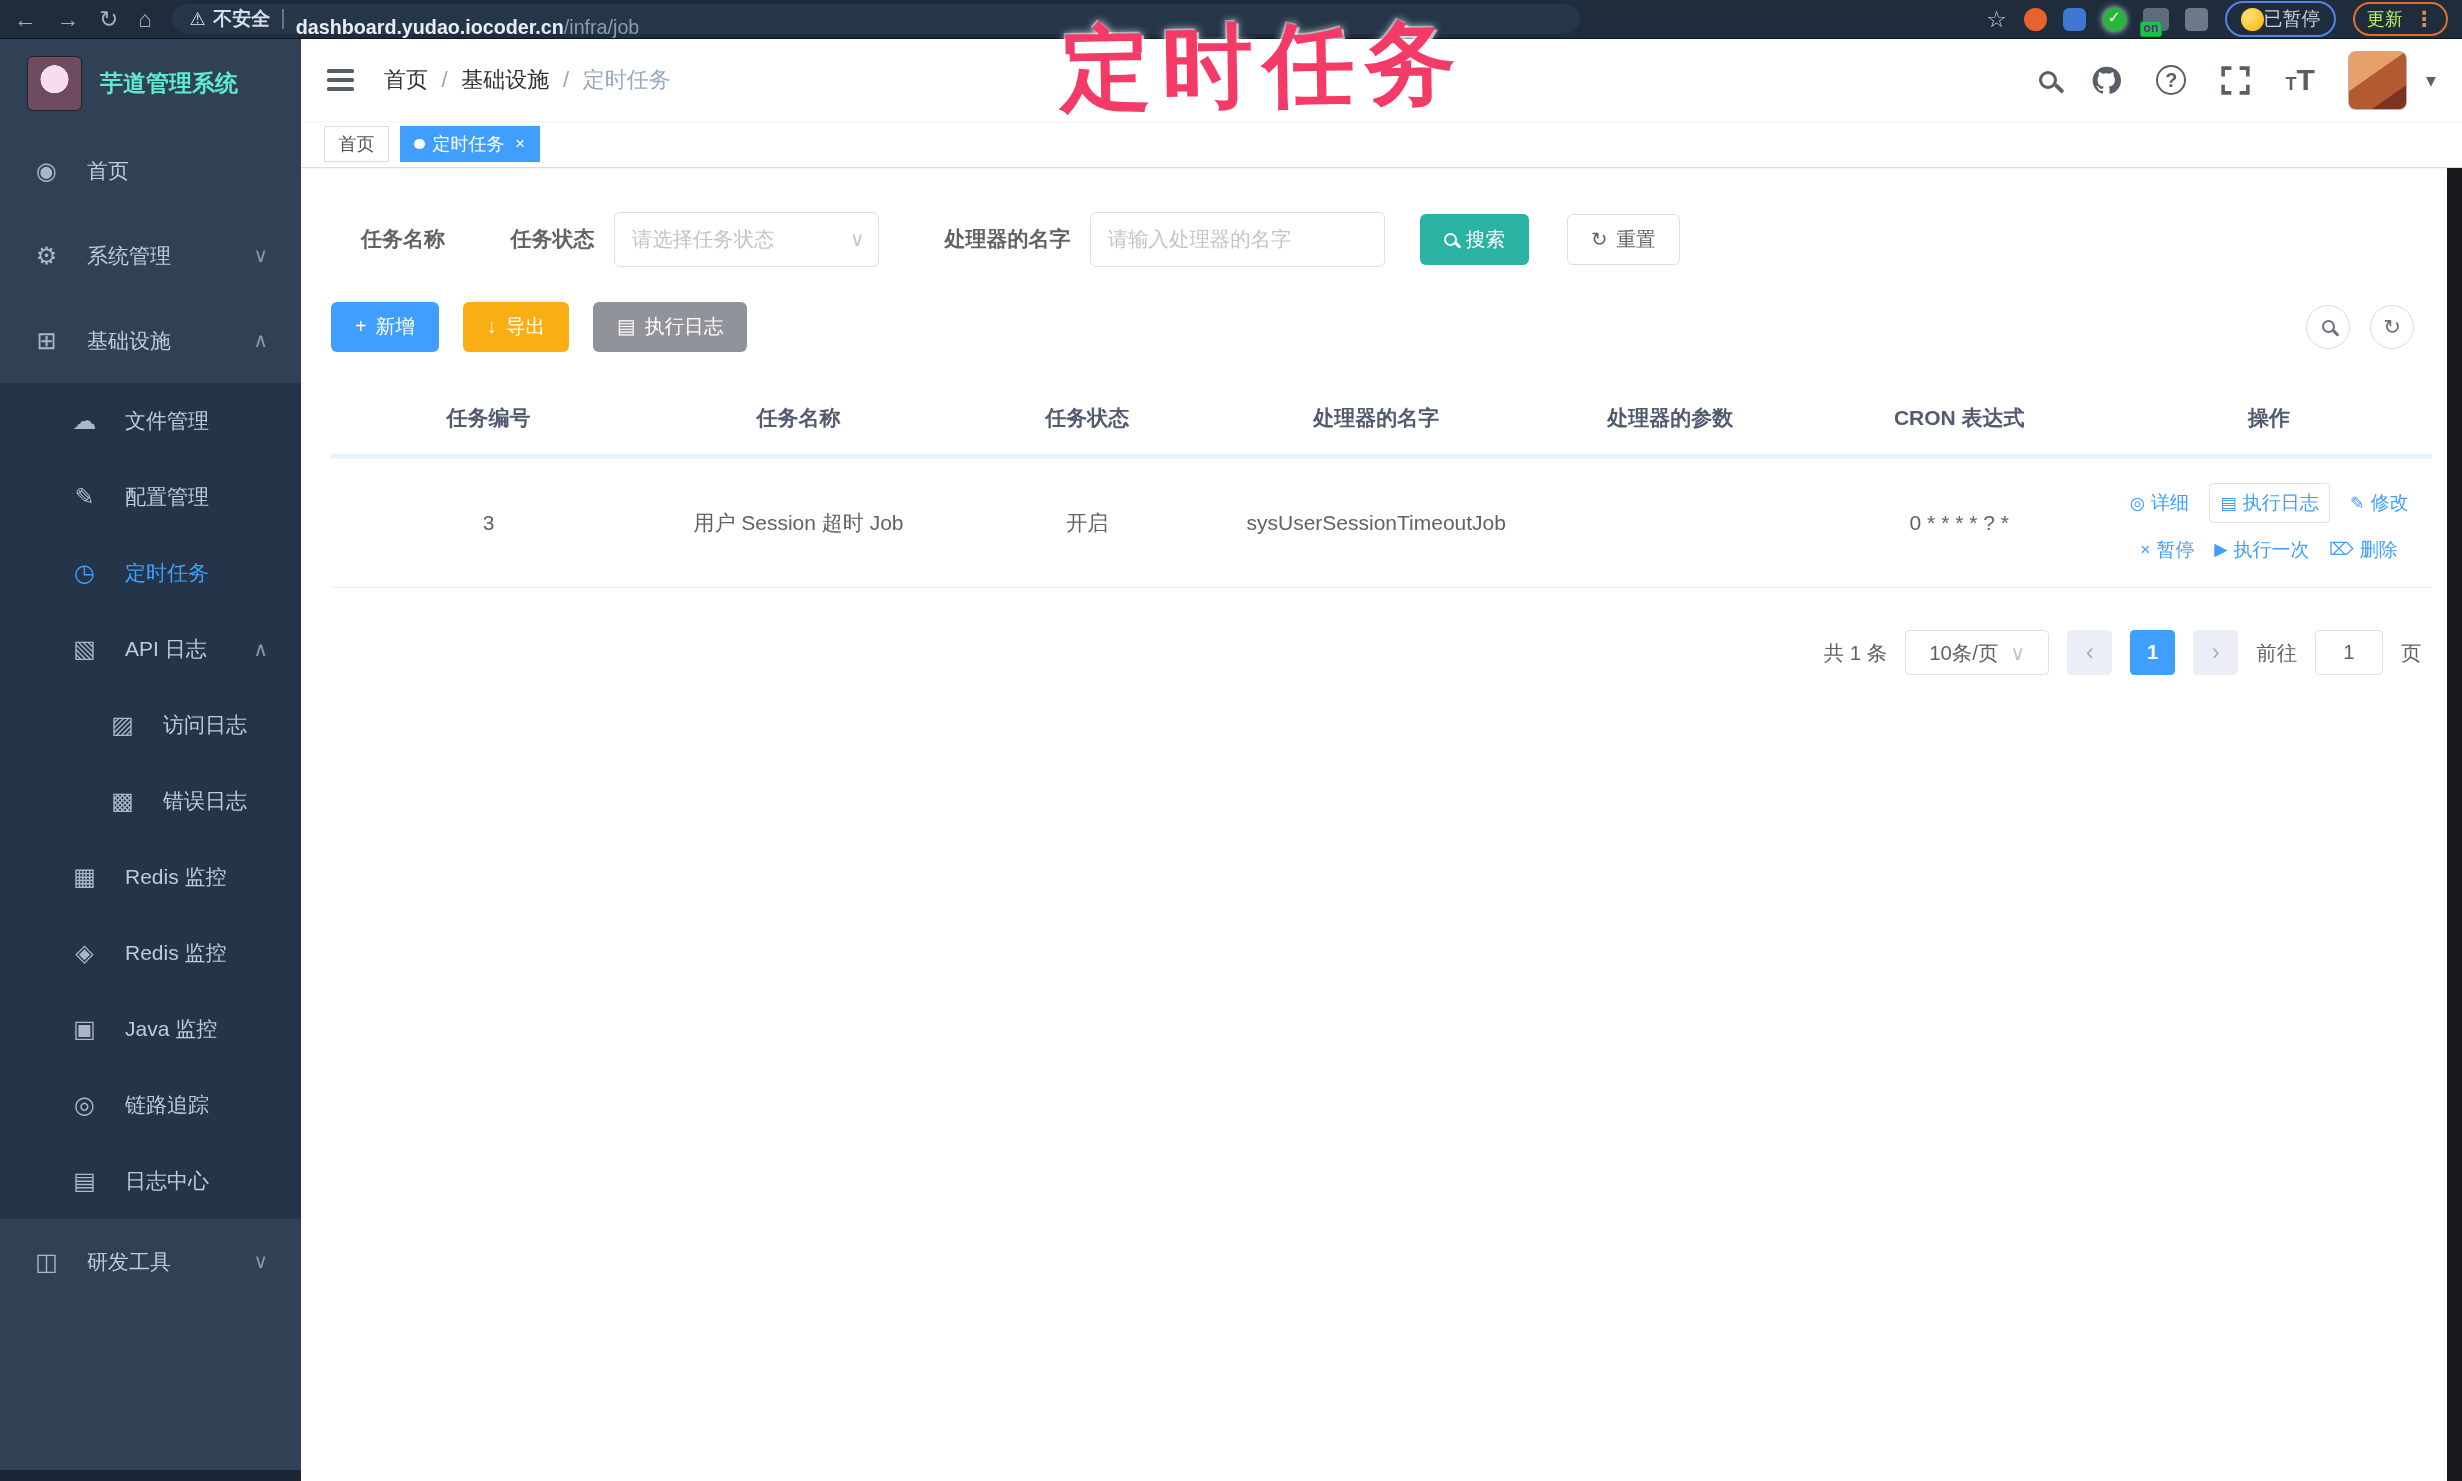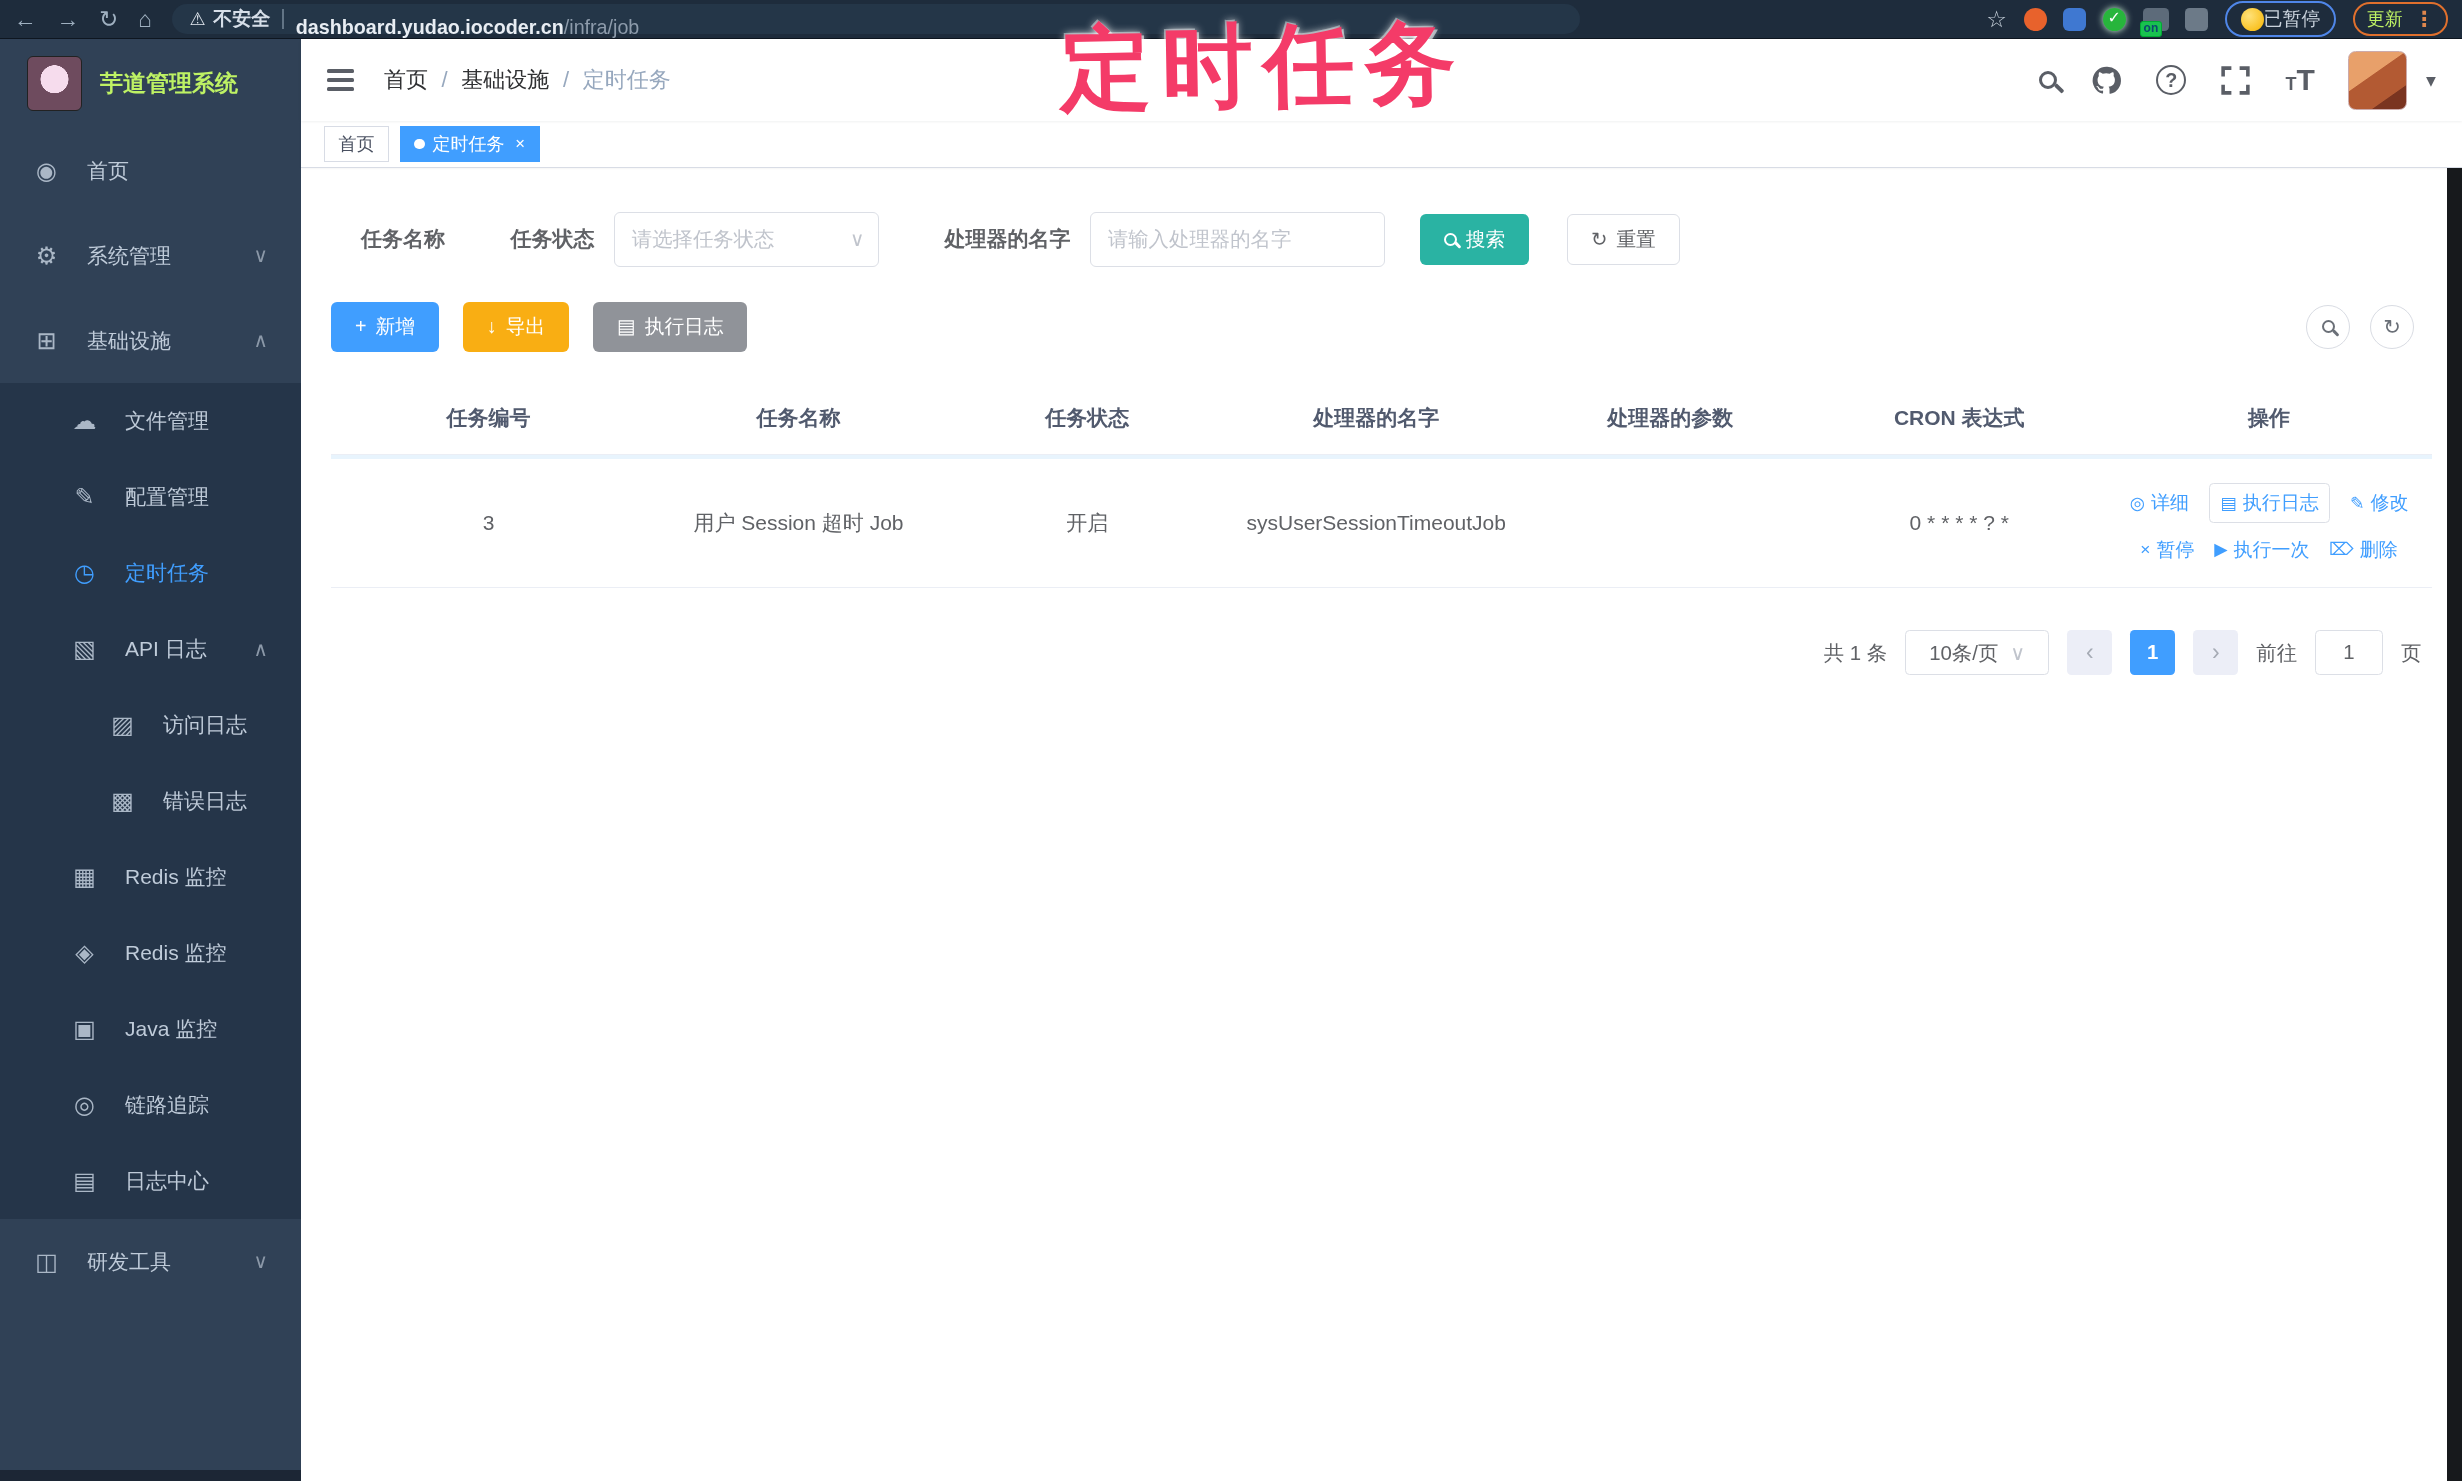--- a/index.html
+++ b/index.html
@@ -20,41 +20,41 @@
   .url-text { font-size:19.7px; font-weight:bold; color:#e8edf3; white-space:nowrap;margin-top:16px; }
   .url-text .path { color:#8d9bab; font-weight:normal; }
   .bext { display:flex; align-items:center; gap:16.7px; margin-left:auto; }
   .ext-dot { width:23px; height:23px; border-radius:50%; display:inline-block; }
   .dot-orange { background:#e8622c; }
   .dot-blue { background:#3f78d1; border-radius:6px; }
   .dot-green { background:#27b53c; box-shadow:0 0 7.6px #d9ffe0; position:relative; }
   .dot-green::after { content:"✓"; position:absolute; left:4.5px; top:0.8px; color:#fff; font-size:16px; }
   .dot-grid { background:#6c7a88; border-radius:4.5px; position:relative; }
   .on-badge { position:relative; width:26px; height:23px; background:#5d6b7a; border-radius:4.5px; }
-  .on-badge span { position:absolute; left:-3px; bottom:-6px; background:#19c24f; color:#0c4a6e; font-size:12px;
+  .on-badge span { position:absolute; left:-3px; bottom:-6px; background:#19c24f; color:#701a75; font-size:12px;
     font-weight:bold; border:1.5px solid #0a3; border-radius:3px; padding:0 3px; line-height:13.6px; }
   .star { color:#c6d0da; font-size:23px; }
   .pill-paused { display:flex; align-items:center; padding:3px 13.6px; border:2.3px solid #4f86e8;
     border-radius:21px; color:#c9d2dc; font-size:19px; }
   .emoji-face { width:23px; height:23px; border-radius:50%;
     background:radial-gradient(circle at 35% 35%, #ffe27a, #f7b500); position:relative; }
   .update-wrap { display:flex; align-items:center; gap:10.6px; border:2.3px solid #e0702d; border-radius:23px;
     padding:3px 12px; }
   .update-label { color:#bef264; font-size:18px; }
   .kebab { color:#e0874d; font-size:21px; font-weight:bold; }
 
   
   .app { position:absolute; top:39px; left:0; width:2462px; height:1442px; display:flex; }
 
   
   .sidebar { width:301px; background:#304156; height:100%; position:relative; }
   .logo-row { height:89px; display:flex; align-items:center; gap:18px; padding-left:27px; }
   .logo-img { width:55px; height:55px; border-radius:6px;
     background:radial-gradient(circle at 50% 42%, #f6dced 0 34%, #6e4b5e 35% 100%); border:0.8px solid #222; }
-  .app-title { color:#bef264; font-size:23px; font-weight:bold; }
+  .app-title { color:#5eead4; font-size:23px; font-weight:bold; }
   .mi { display:flex; align-items:center; height:85px; padding:0 33px 0 30px; color:#bfcbd9; font-size:21px;
     cursor:pointer; }
   .mi .ic { width:33px; margin-right:24px; font-size:24px; text-align:center; color:#aab7c6; flex:0 0 auto; }
   .mi .lbl { flex:1; white-space:nowrap; }
   .mi .chev { color:#8b98a8; font-size:19.7px; }
   .submenu { background:#253549; }
   .submenu .mi { height:76px; padding-left:68px; }
   .submenu .mi.nested { padding-left:106px; }
   .mi.active, .mi.active .ic { color:#409eff; }
   .sidebar-bottom-strip { position:absolute; bottom:0; left:0; width:301px; height:10.6px; background:#1c2635; }

